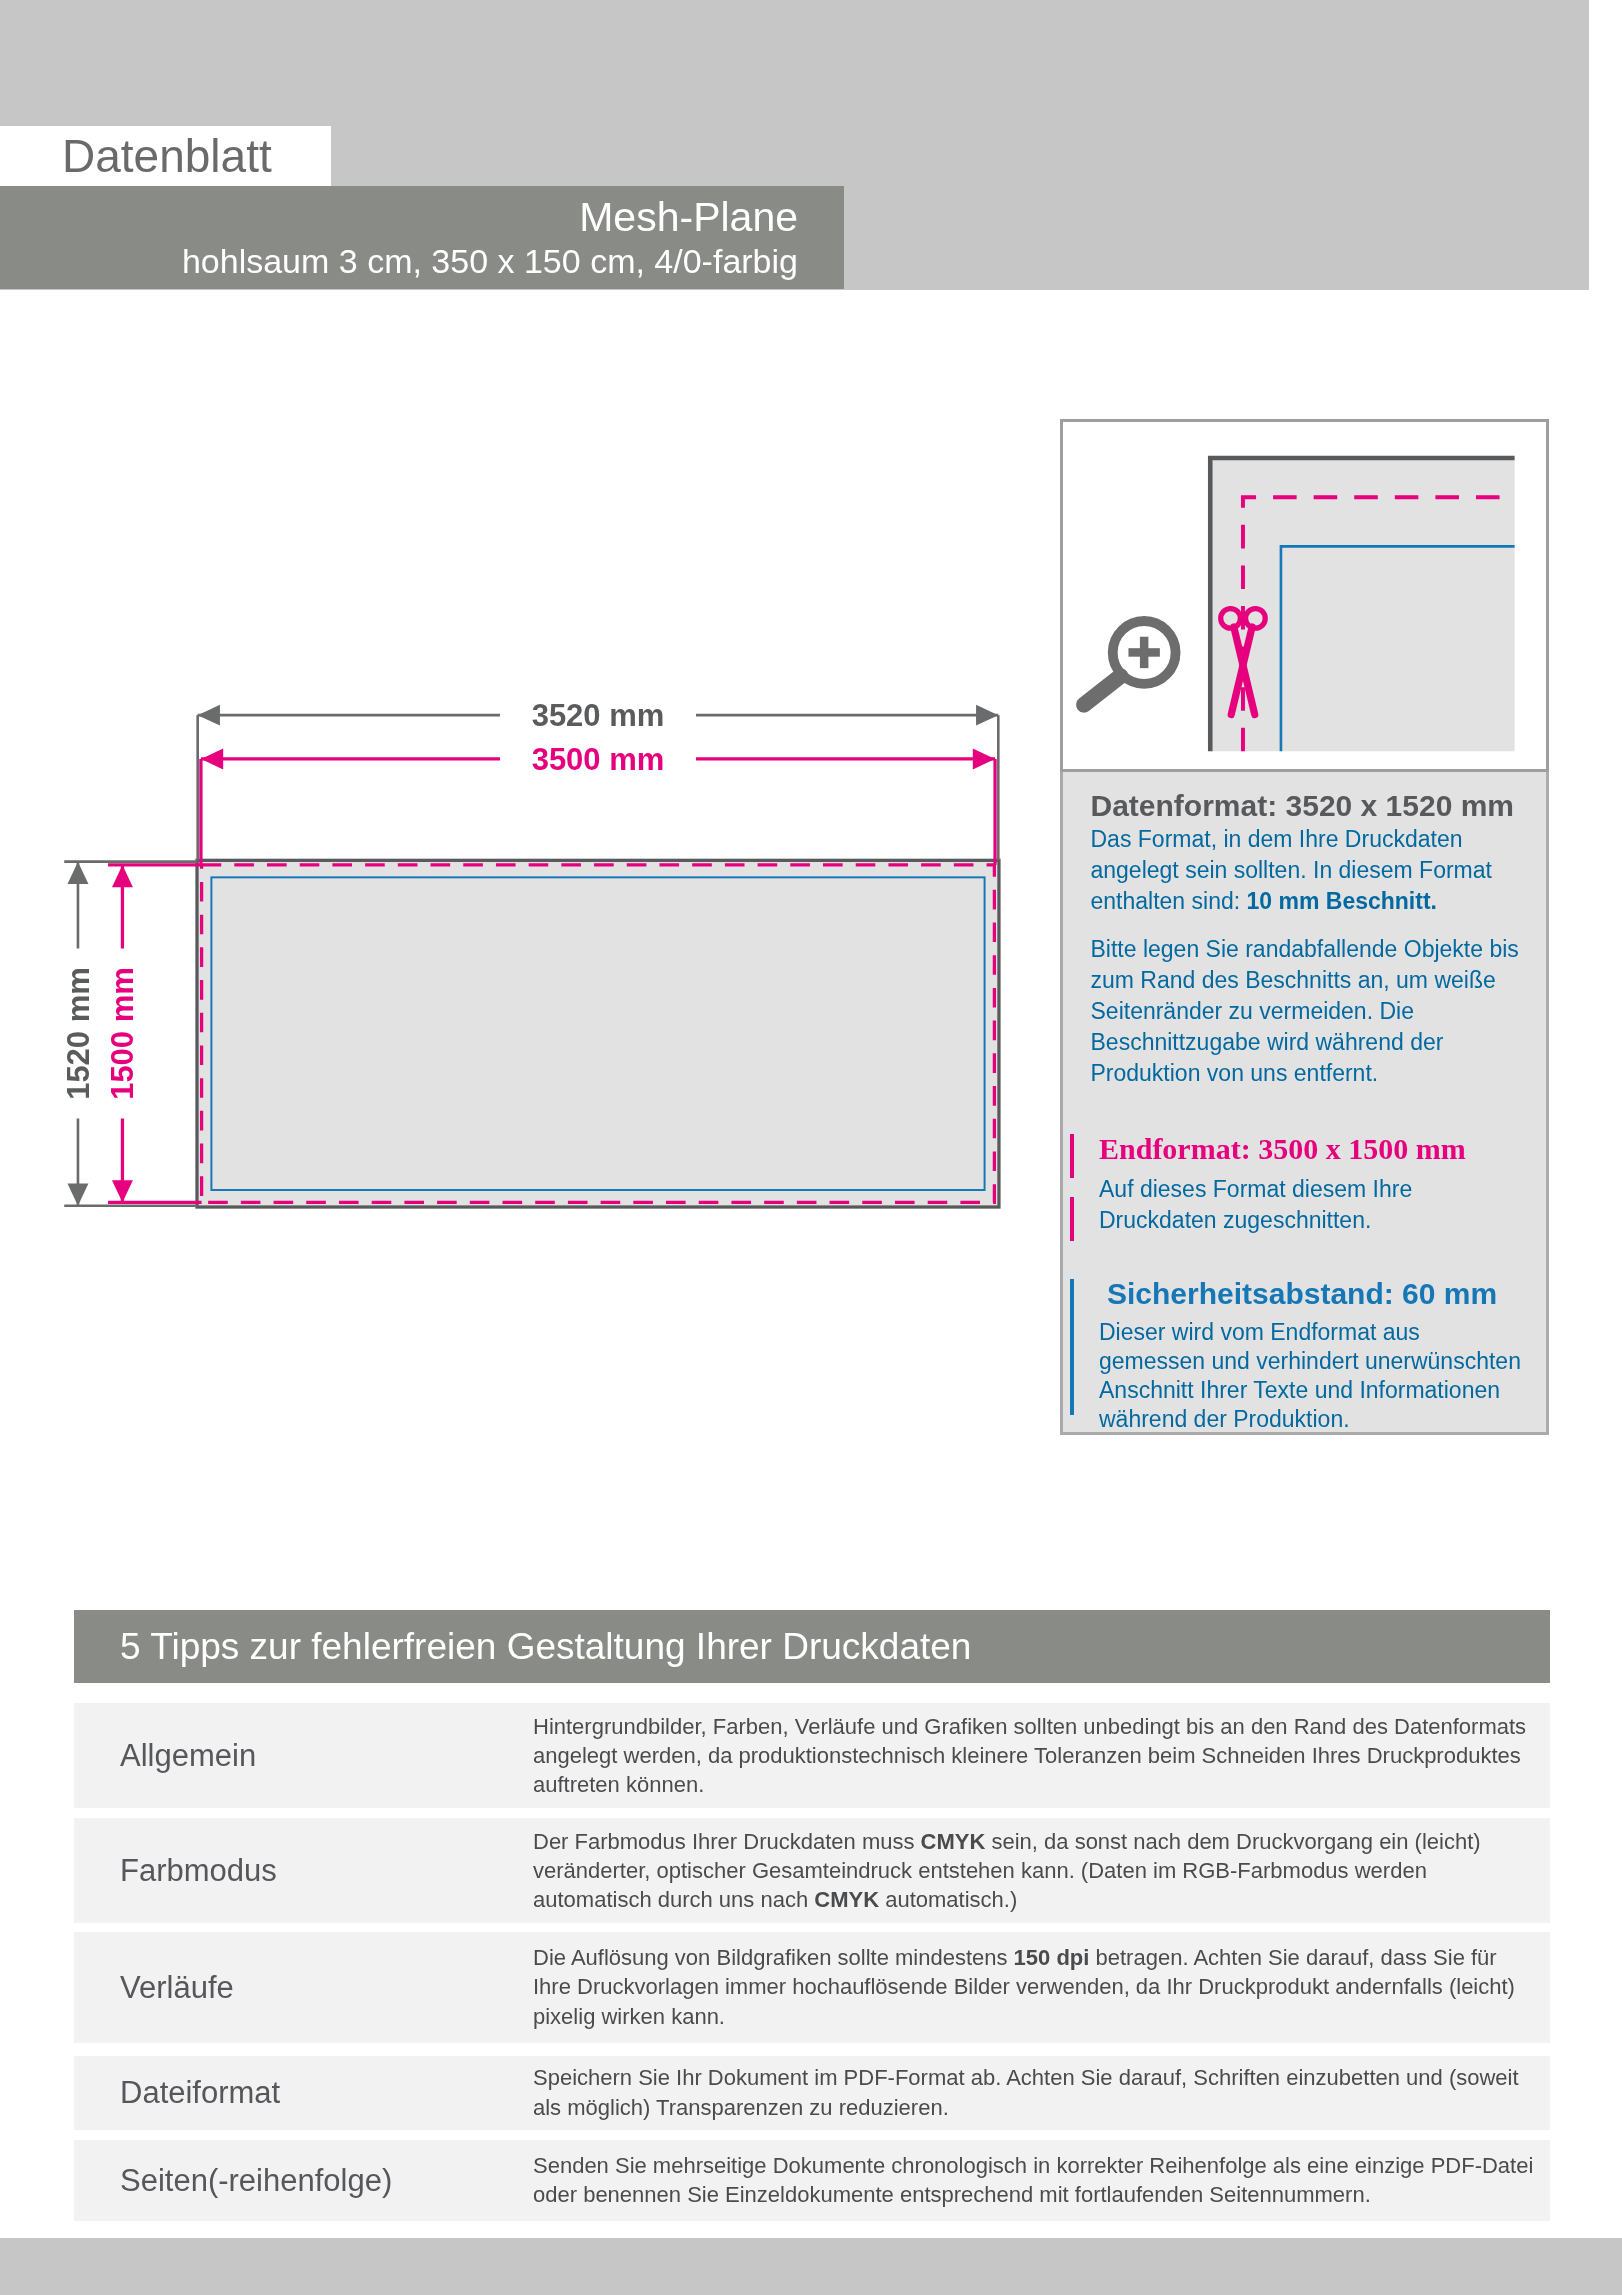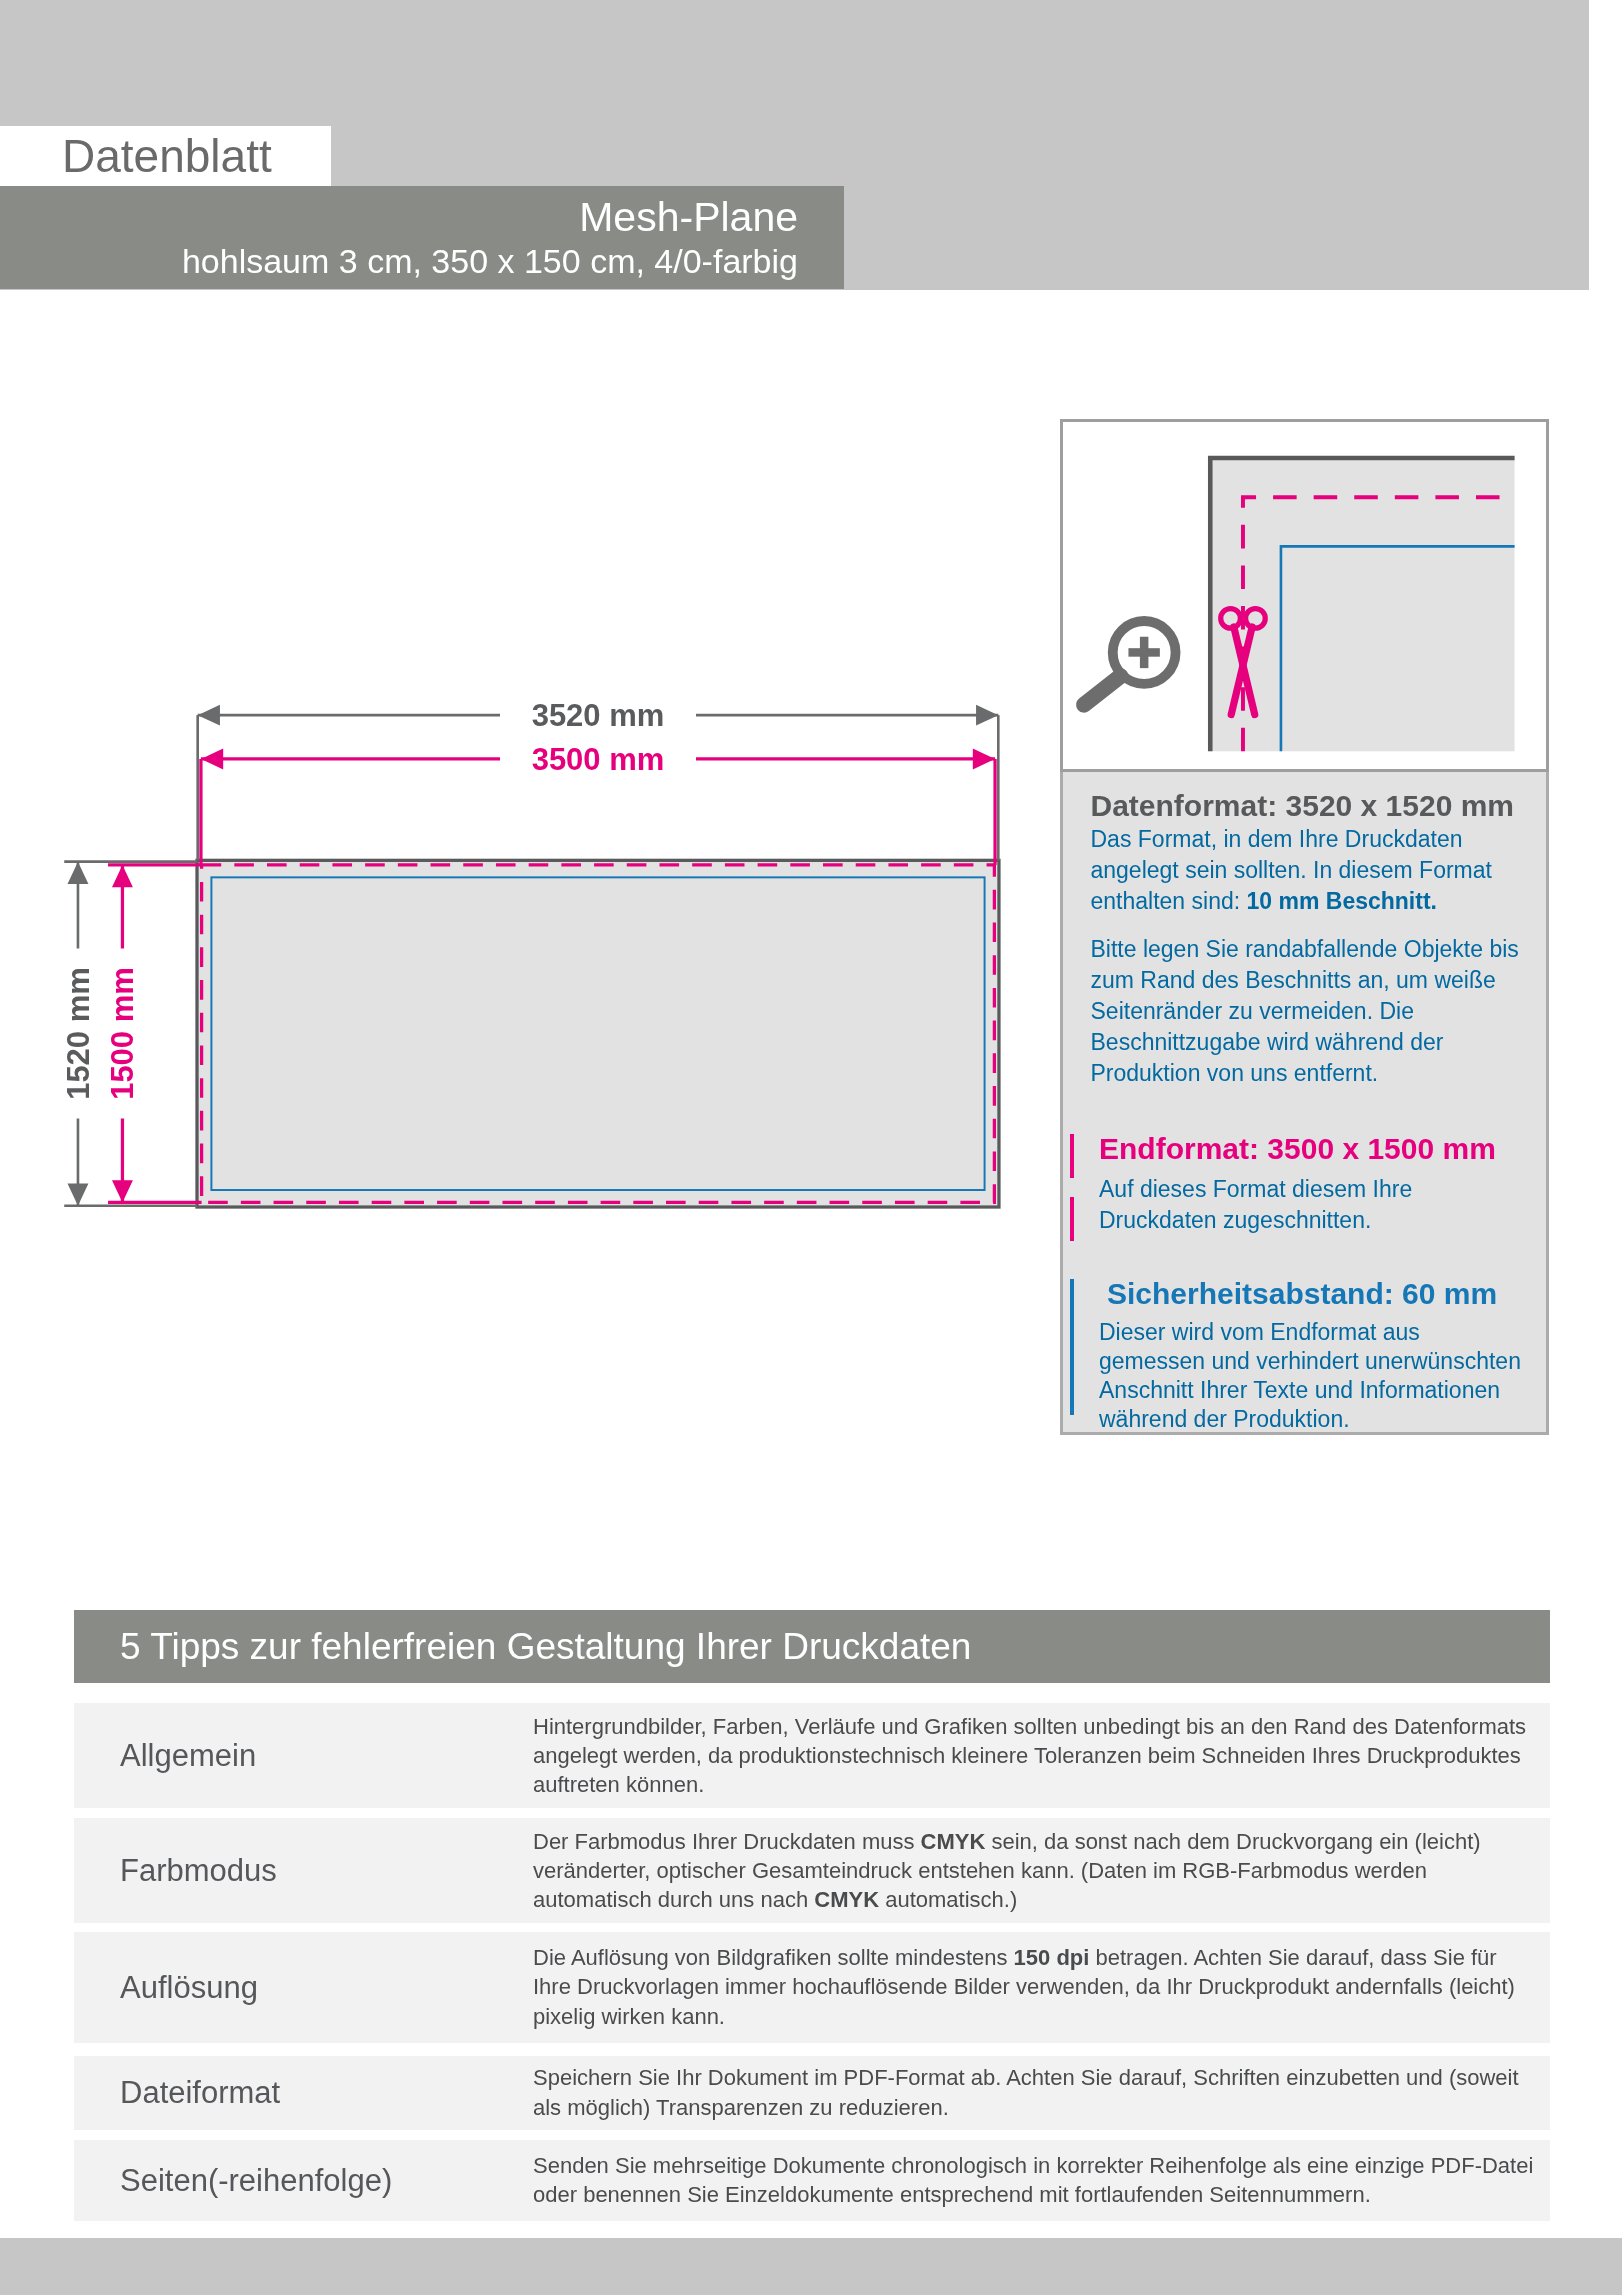--- a/index.html
+++ b/index.html
@@ -142,42 +142,42 @@
       </g>
     </svg>
   </div>
 
   <div class="abs info-panel">
     <div class="h h-dark" style="left:27.5px;top:17px;">Datenformat: 3520 x 1520 mm</div>
     <div class="p" style="left:27.5px;top:52px;width:437px;"><span>Das Format, in dem Ihre Druckdaten angelegt sein sollten. In diesem Format enthalten sind: </span><span class="b">10 mm Beschnitt.</span></div>
     <div class="p" style="left:27.5px;top:162px;width:442px;"><span>Bitte legen Sie randabfallende Objekte bis zum Rand des Beschnitts an, um weiße Seitenränder zu vermeiden. Die Beschnittzugabe wird während der Produktion von uns entfernt.</span></div>
 
     <div class="accent-bar bar-dashed" style="left:6.5px;top:362px;height:113px;"></div>
-    <div class="h h-magenta" style="left:36px;top:360px;">Endformat: 3500 x 1500 mm</div>
+    <div class="h h-magenta" style="left:36px;top:360px;font-family:Liberation Serif, serif;">Endformat: 3500 x 1500 mm</div>
     <div class="p" style="left:36px;top:402px;width:425px;"><span>Auf dieses Format diesem Ihre Druckdaten zugeschnitten.</span></div>
 
     <div class="accent-bar bar-solid" style="left:6.5px;top:507px;height:136px;"></div>
     <div class="h h-blue" style="left:44px;top:505px;">Sicherheitsabstand: 60 mm</div>
     <div class="p" style="left:36px;top:546px;width:429px;line-height:29px;"><span>Dieser wird vom Endformat aus gemessen und verhindert unerwünschten Anschnitt Ihrer Texte und Informationen während der Produktion.</span></div>
   </div>
 
   <div class="abs tips-band">
     <div class="t">5 Tipps zur fehlerfreien Gestaltung Ihrer Druckdaten</div>
   </div>
 
   <div class="abs tip-row" style="top:1703px;height:105px;">
     <div class="label">Allgemein</div>
     <div class="body" style="top:8.5px;"><span>Hintergrundbilder, Farben, Verläufe und Grafiken sollten unbedingt bis an den Rand des Datenformats angelegt werden, da produktionstechnisch kleinere Toleranzen beim Schneiden Ihres Druckproduktes auftreten können.</span></div>
   </div>
   <div class="abs tip-row" style="top:1818px;height:105px;">
     <div class="label">Farbmodus</div>
     <div class="body" style="top:8.5px;"><span>Der Farbmodus Ihrer Druckdaten muss </span><span class="b">CMYK</span><span> sein, da sonst nach dem Druckvorgang ein (leicht) veränderter, optischer Gesamteindruck entstehen kann. (Daten im RGB-Farbmodus werden automatisch durch uns nach </span><span class="b">CMYK</span><span> automatisch.)</span></div>
   </div>
   <div class="abs tip-row" style="top:1932px;height:111px;">
-    <div class="label">Auflösung</div>
+    <div class="label">Verläufe</div>
     <div class="body" style="top:11px;"><span>Die Auflösung von Bildgrafiken sollte mindestens </span><span class="b">150 dpi</span><span> betragen. Achten Sie darauf, dass Sie für Ihre Druckvorlagen immer hochauflösende Bilder verwenden, da Ihr Druckprodukt andernfalls (leicht) pixelig wirken kann.</span></div>
   </div>
   <div class="abs tip-row" style="top:2056px;height:74px;">
     <div class="label">Dateiformat</div>
     <div class="body" style="top:7.2px;"><span>Speichern Sie Ihr Dokument im PDF-Format ab. Achten Sie darauf, Schriften einzubetten und (soweit als möglich) Transparenzen zu reduzieren.</span></div>
   </div>
   <div class="abs tip-row" style="top:2140px;height:81px;">
     <div class="label">Seiten(-reihenfolge)</div>
     <div class="body" style="top:10.5px;"><span>Senden Sie mehrseitige Dokumente chronologisch in korrekter Reihenfolge als eine einzige PDF-Datei oder benennen Sie Einzeldokumente entsprechend mit fortlaufenden Seitennummern.</span></div>
   </div>

